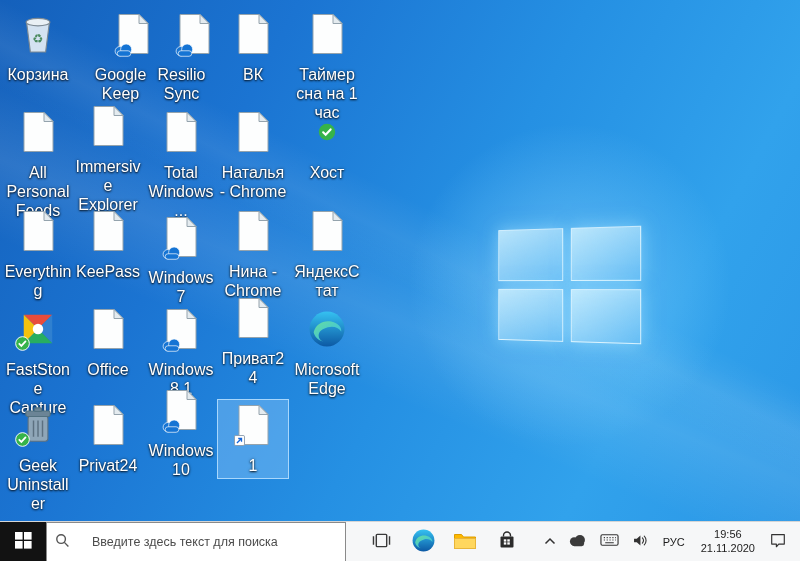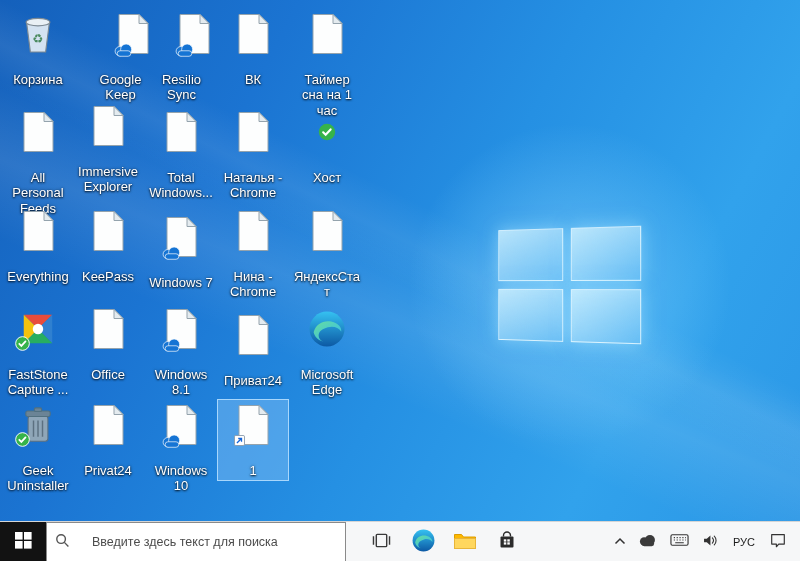--- a/index.html
+++ b/index.html
@@ -49,21 +49,21 @@
     background:rgba(140,200,250,.42);
     border:1px solid rgba(185,225,255,.85);
   }
   .icon-art{width:44px;height:44px;position:relative;display:flex;align-items:center;justify-content:center;}
   .icon-art svg.art{display:block;}
   .badge{position:absolute;}
   .badge-cloud{left:2px;bottom:-1px;width:22px;height:15px;}
   .badge-check{left:-1px;bottom:0;width:15px;height:15px;}
   .badge-shortcut{left:3px;bottom:1px;width:11px;height:11px;}
   .icon-label{
-    margin-top:16px;max-width:69px;font-size:13px;line-height:1.18;color:#fff;text-align:center;
+    margin-top:10px;max-width:69px;font-size:16px;line-height:1.18;color:#fff;text-align:center;
     text-shadow:0 1px 2px rgba(0,0,0,.85),0 0 3px rgba(0,0,0,.5);
     word-wrap:break-word;
   }
   
   .taskbar{
     position:absolute;left:0;bottom:0;width:800px;height:40px;
     background:#f6f7f8;border-top:1px solid #d5d5d5;box-sizing:border-box;
     display:flex;align-items:stretch;
   }
   .tb-btn{
@@ -297,21 +297,21 @@
           <svg class="badge badge-cloud" viewBox="0 0 26 17">
   <g fill="#1574d4" stroke="#fff" stroke-width="0.8">
               <circle cx="8" cy="10.5" r="5.5"></circle>
               <circle cx="15.5" cy="8.5" r="6.5"></circle>
               <rect x="5" y="10" width="16" height="6.5" rx="3.2"></rect>
             </g>
           </svg>
         </div>
         <div class="icon-label">Windows 8.1</div>
       </div>
-      <div class="desktop-icon" style="left: 217px; top: 309px;">
+      <div class="desktop-icon" style="left: 217px; top: 292px;">
         <div class="icon-art">
           <svg class="art" width="34" height="42" viewBox="0 0 34 42">
   <path d="M3 1.5 h20 l9 9 V40.5 H3 z" fill="#fdfefe" stroke="#94a3ad" stroke-width="1"></path>
   <path d="M23 1.5 l9 9 h-9 z" fill="#e4ebef" stroke="#94a3ad" stroke-width="1"></path>
           </svg>
         </div>
         <div class="icon-label">Приват24</div>
       </div>
       <div class="desktop-icon" style="left: 291px; top: 303px;">
         <div class="icon-art">
@@ -349,21 +349,21 @@
       </div>
       <div class="desktop-icon" style="left: 72px; top: 399px;">
         <div class="icon-art">
           <svg class="art" width="34" height="42" viewBox="0 0 34 42">
   <path d="M3 1.5 h20 l9 9 V40.5 H3 z" fill="#fdfefe" stroke="#94a3ad" stroke-width="1"></path>
   <path d="M23 1.5 l9 9 h-9 z" fill="#e4ebef" stroke="#94a3ad" stroke-width="1"></path>
           </svg>
         </div>
         <div class="icon-label">Privat24</div>
       </div>
-      <div class="desktop-icon" style="left: 145px; top: 399px;">
+      <div class="desktop-icon" style="left: 145px; top: 384px;">
         <div class="icon-art">
           <svg class="art" width="34" height="42" viewBox="0 0 34 42">
   <path d="M3 1.5 h20 l9 9 V40.5 H3 z" fill="#fdfefe" stroke="#94a3ad" stroke-width="1"></path>
   <path d="M23 1.5 l9 9 h-9 z" fill="#e4ebef" stroke="#94a3ad" stroke-width="1"></path>
           </svg>
           <svg class="badge badge-cloud" viewBox="0 0 26 17">
   <g fill="#1574d4" stroke="#fff" stroke-width="0.8">
               <circle cx="8" cy="10.5" r="5.5"></circle>
               <circle cx="15.5" cy="8.5" r="6.5"></circle>
               <rect x="5" y="10" width="16" height="6.5" rx="3.2"></rect>
@@ -496,20 +496,24 @@
     </button>
     <button class="tray-btn">
       <span>
         <svg width="18" height="17" viewBox="0 0 20 20">
           <path d="M3 7.8 v4.4 h3.2 L10.5 16 V4 L6.2 7.8 z" fill="#333"></path>
           <path d="M12.8 7 a4.5 4.5 0 0 1 0 6 M15 4.8 a7.4 7.4 0 0 1 0 10.4" stroke="#333" stroke-width="1.3" fill="none" stroke-linecap="round"></path>
         </svg>
       </span>
     </button>
     <div class="lang">РУС</div>
+    <div class="clock">
+      <div>19:56</div>
+      <div>21.11.2020</div>
+    </div>
     <button class="tray-btn">
       <span>
         <svg width="18" height="18" viewBox="0 0 20 20">
           <path d="M3 4 h14 v10.5 h-6.2 l-2.6 3 v-3 H3 z" fill="none" stroke="#333" stroke-width="1.3" stroke-linejoin="round"></path>
         </svg>
       </span>
     </button>
     <div class="show-desktop"></div>
   </div>
 </div>

